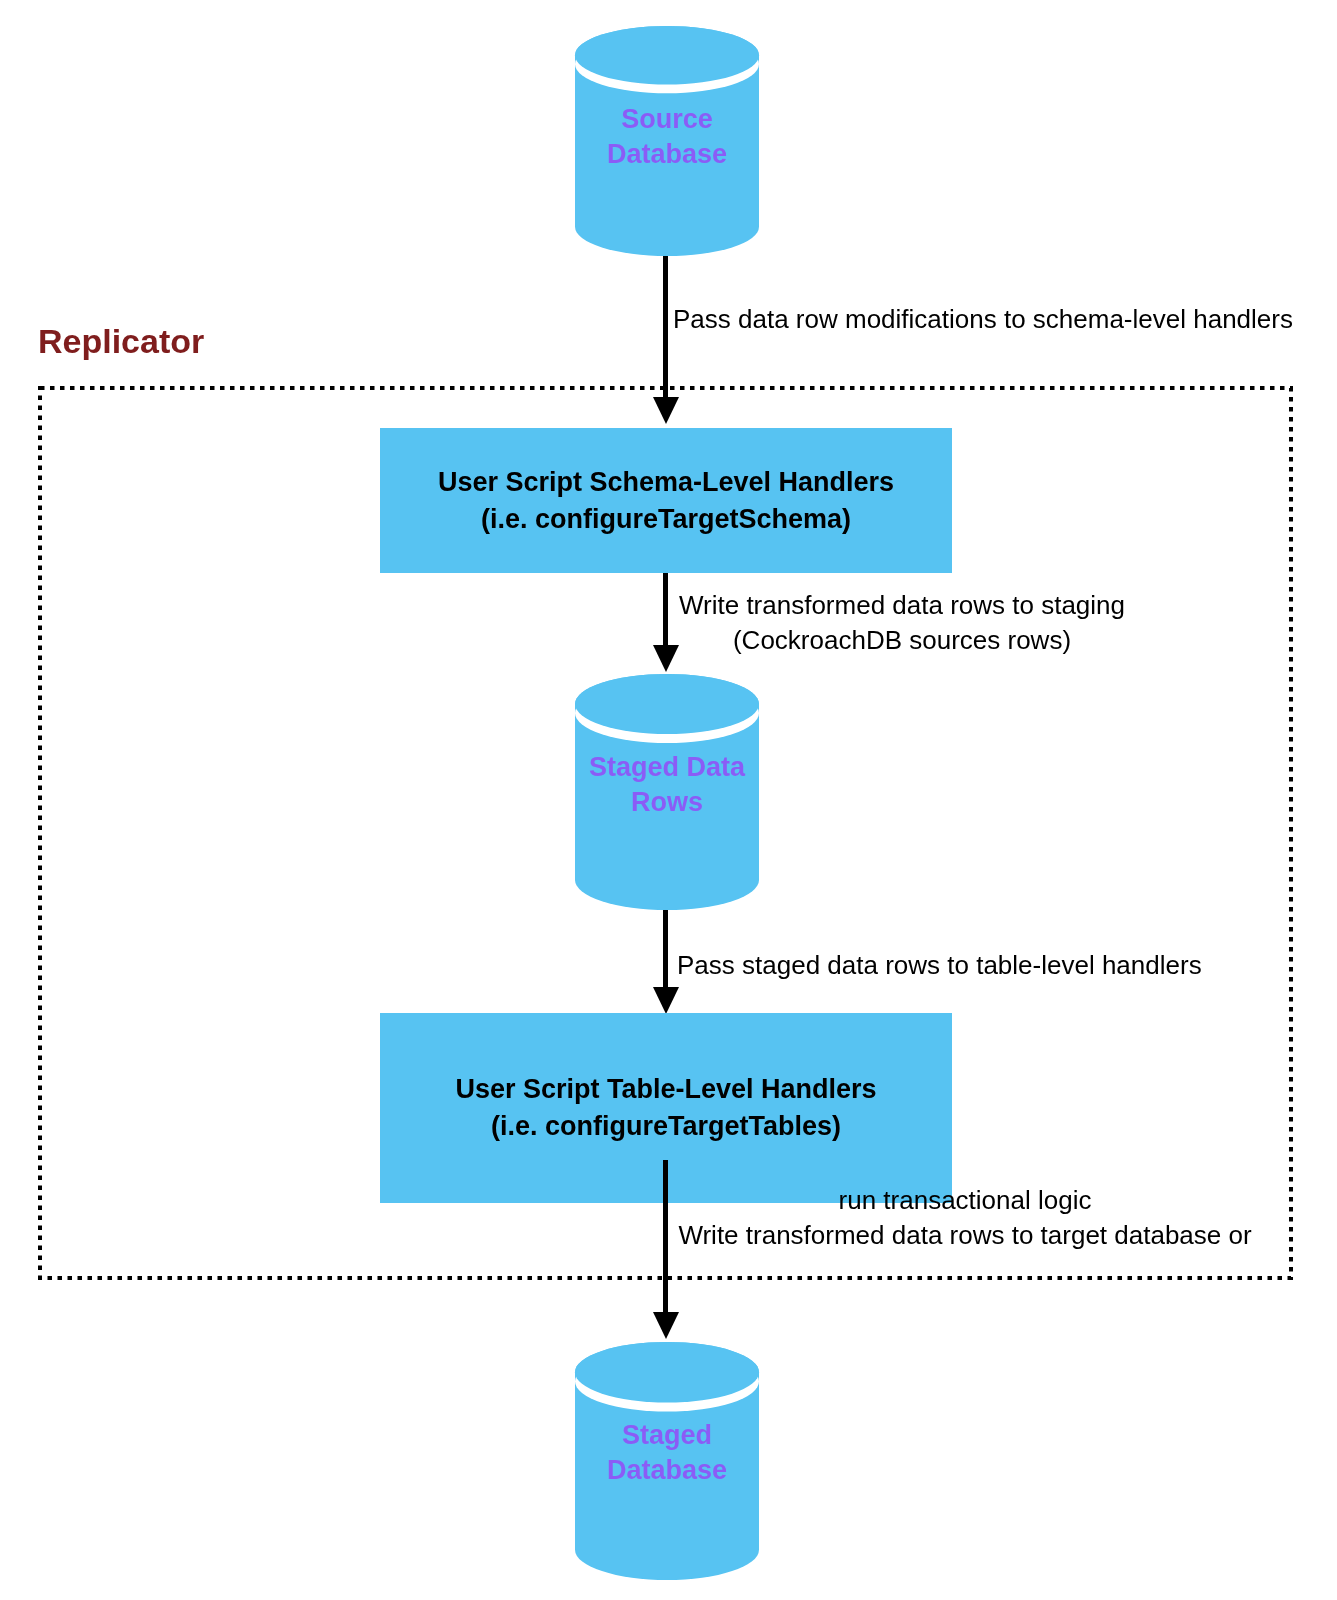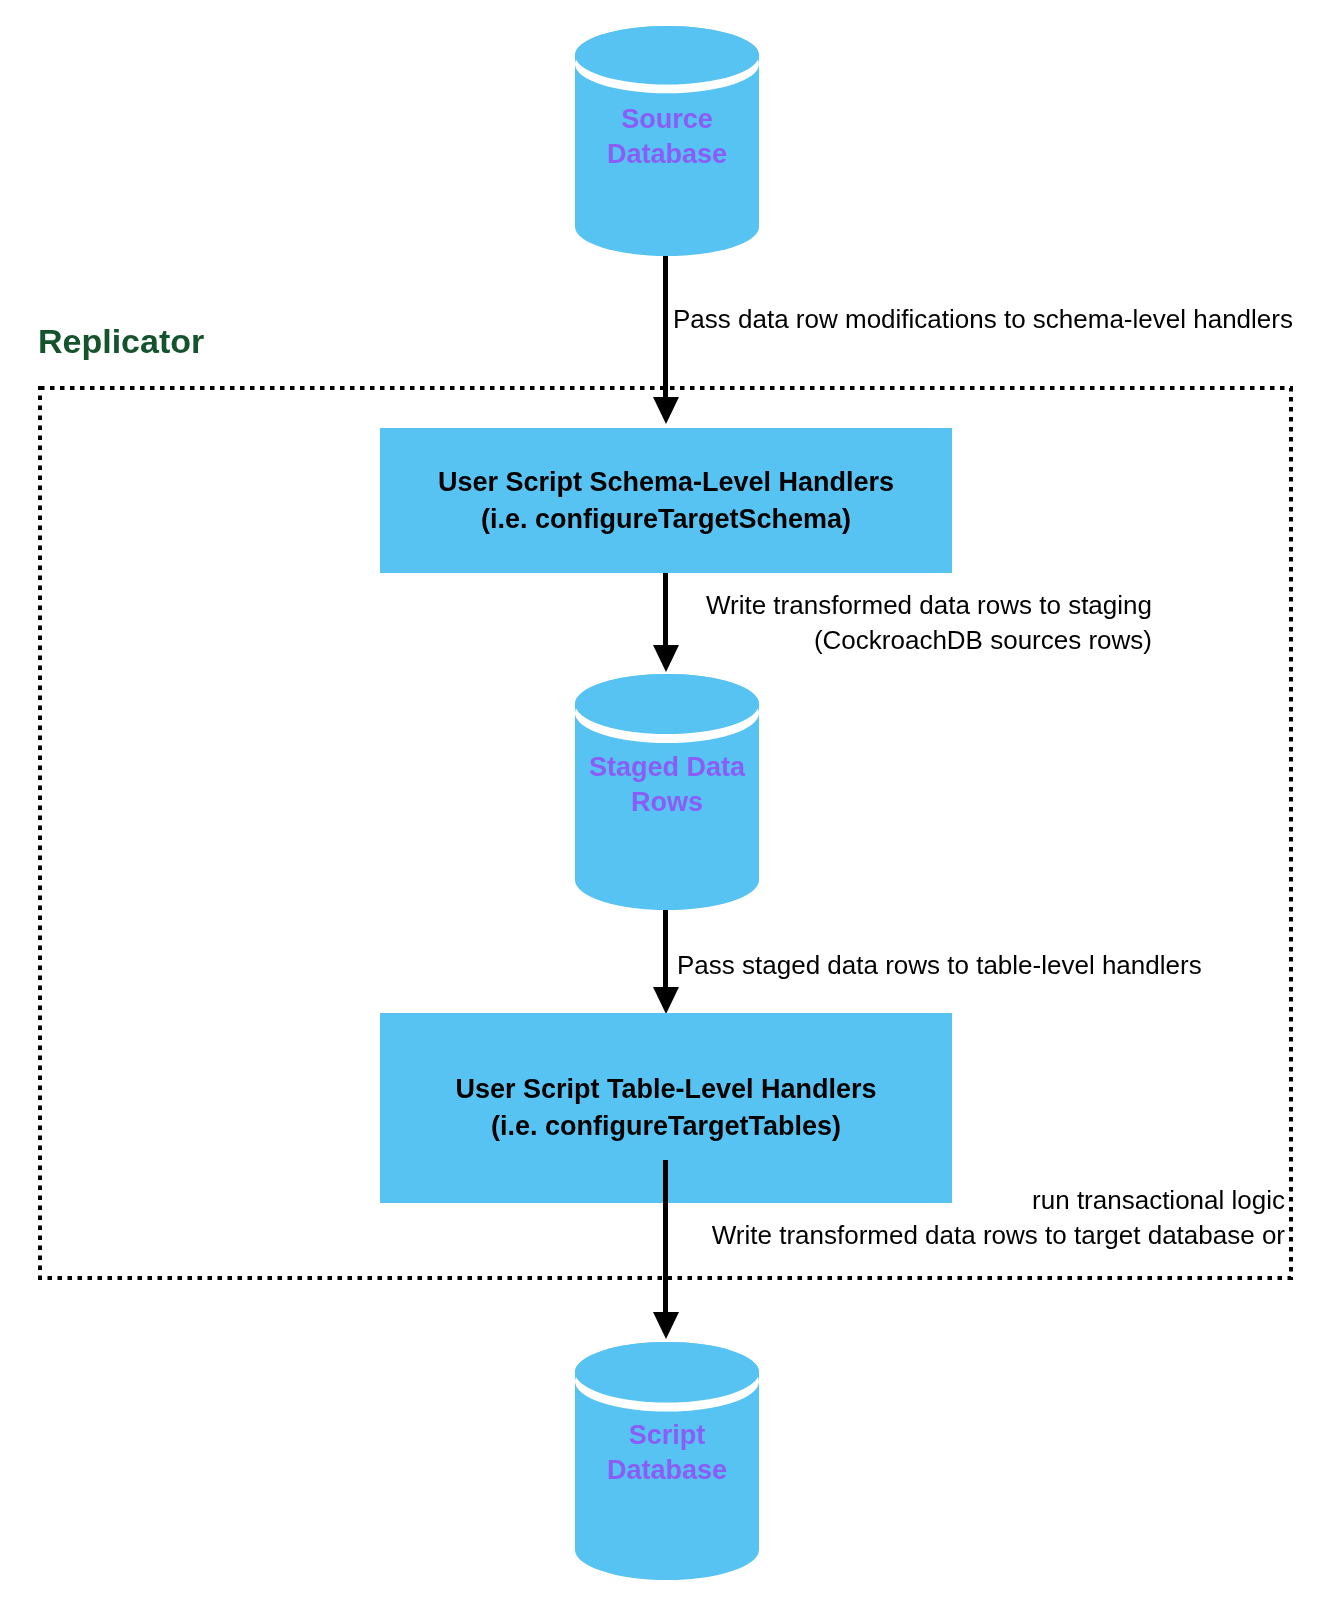--- a/index.html
+++ b/index.html
@@ -60,21 +60,21 @@
     pointer-events: none;
   }
   .replicator-box svg { display: block; width: 100%; height: 100%; }
 
   .replicator-title {
     position: absolute;
     left: 38px;
     top: 322px;
     font-size: 34px;
     font-weight: bold;
-    color: #14532d;
+    color: #7f1d1d;
   }
 
   
   .arrow-shaft {
     position: absolute;
     width: 5px;
     background: #000000;
   }
   .arrow-head {
     position: absolute;
@@ -86,21 +86,21 @@
   }
 
   
   .edge-label {
     position: absolute;
     font-size: 26px;
     line-height: 35px;
     color: #000000;
     white-space: nowrap;
   }
-  .edge-label.centered { text-align: right; }
+  .edge-label.centered { text-align: center; }
 </style>
 </head>
 <body>
 
 <div class="canvas">
 
   <div class="cylinder" style="left:571px; top:24px; height:234px;">
     <svg viewBox="0 0 192 240" preserveAspectRatio="none">
       <path d="M 4 32 A 92 30 0 0 1 188 32 L 188 208 A 92 30 0 0 1 4 208 Z" fill="#57C3F2"></path>
       <ellipse cx="96" cy="41" rx="92" ry="30" fill="#ffffff"></ellipse>
@@ -168,18 +168,18 @@
     <div>Write transformed data rows to target database or</div>
   </div>
 
   <div class="cylinder" style="left:571px; top:1340px; height:242px;">
     <svg viewBox="0 0 192 240" preserveAspectRatio="none">
       <path d="M 4 32 A 92 30 0 0 1 188 32 L 188 208 A 92 30 0 0 1 4 208 Z" fill="#57C3F2"></path>
       <ellipse cx="96" cy="41" rx="92" ry="30" fill="#ffffff"></ellipse>
       <ellipse cx="96" cy="32" rx="92" ry="30" fill="#57C3F2"></ellipse>
     </svg>
     <div class="cyl-label">
-      <div>Script</div>
+      <div>Staged</div>
       <div>Database</div>
     </div>
   </div>
 
 </div>
 
 </body></html>

